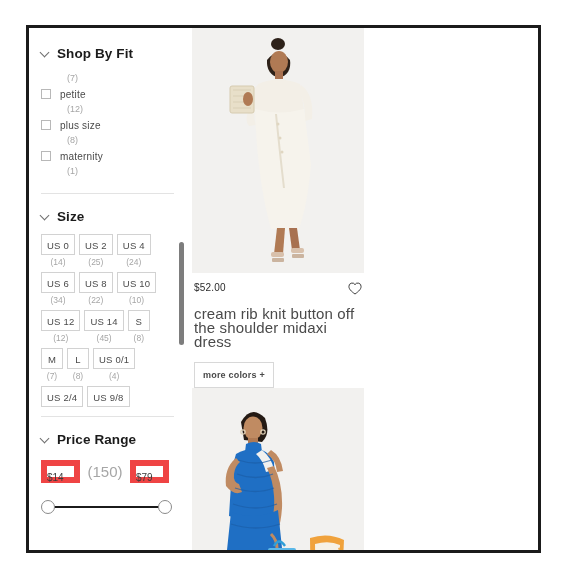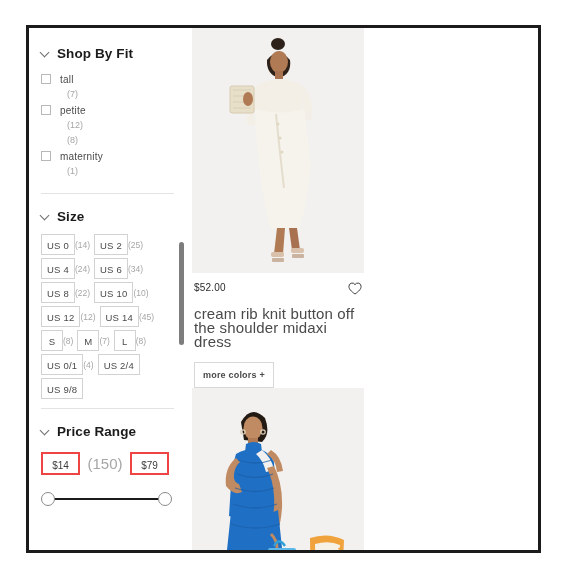--- a/index.html
+++ b/index.html
@@ -106,20 +106,21 @@
     margin-top: 10px;
     padding-right: 14px;
   }
   .size-grid {
     display: flex;
     flex-wrap: wrap;
     width: 126px;
   }
   .size-cell {
     display: flex;
+    flex-direction: column;
     align-items: center;
     margin: 0 4px 3px 0;
   }
   .size-pill {
     border: 1px solid #d2d2d2;
     background: #fff;
     font-size: 9.5px;
     color: #4a4a4a;
     height: 21px;
     line-height: 21px;
@@ -154,28 +155,27 @@
   }
 
   
   .price-row {
     display: flex;
     align-items: center;
     margin-top: 13px;
     gap: 5px;
   }
   .price-box {
-    border: 2px solid #ef4444;
+    border: 6px solid #ef4444;
     background: #fff;
     font-size: 10px;
     color: #3b3b3b;
     width: 39px;
     height: 23px;
     line-height: 23px;
-    text-align: center;
     box-sizing: border-box;
   }
   .price-mid {
     font-size: 15px;
     color: #a6a6a6;
     width: 40px;
     text-align: center;
   }
   .slider {
     position: relative;
@@ -270,34 +270,34 @@
   <aside id="sidebar">
 
     <section class="facet" style="padding-top:18px;">
       <div class="facet-head">
         <span class="chev"></span>
         <span>Shop By Fit</span>
       </div>
 
       <div class="cb-list">
         <div>
-          <div class="cb-row">
-            <span class="cb-box"></span>
-            <span class="cb-label">tall</span>
-          </div>
           <div class="cb-count">(7)</div>
         </div>
         <div>
           <div class="cb-row">
             <span class="cb-box"></span>
             <span class="cb-label">petite</span>
           </div>
           <div class="cb-count">(12)</div>
         </div>
         <div>
+          <div class="cb-row">
+            <span class="cb-box"></span>
+            <span class="cb-label">plus size</span>
+          </div>
           <div class="cb-count">(8)</div>
         </div>
         <div>
           <div class="cb-row">
             <span class="cb-box"></span>
             <span class="cb-label">maternity</span>
           </div>
           <div class="cb-count">(1)</div>
         </div>
       </div>

